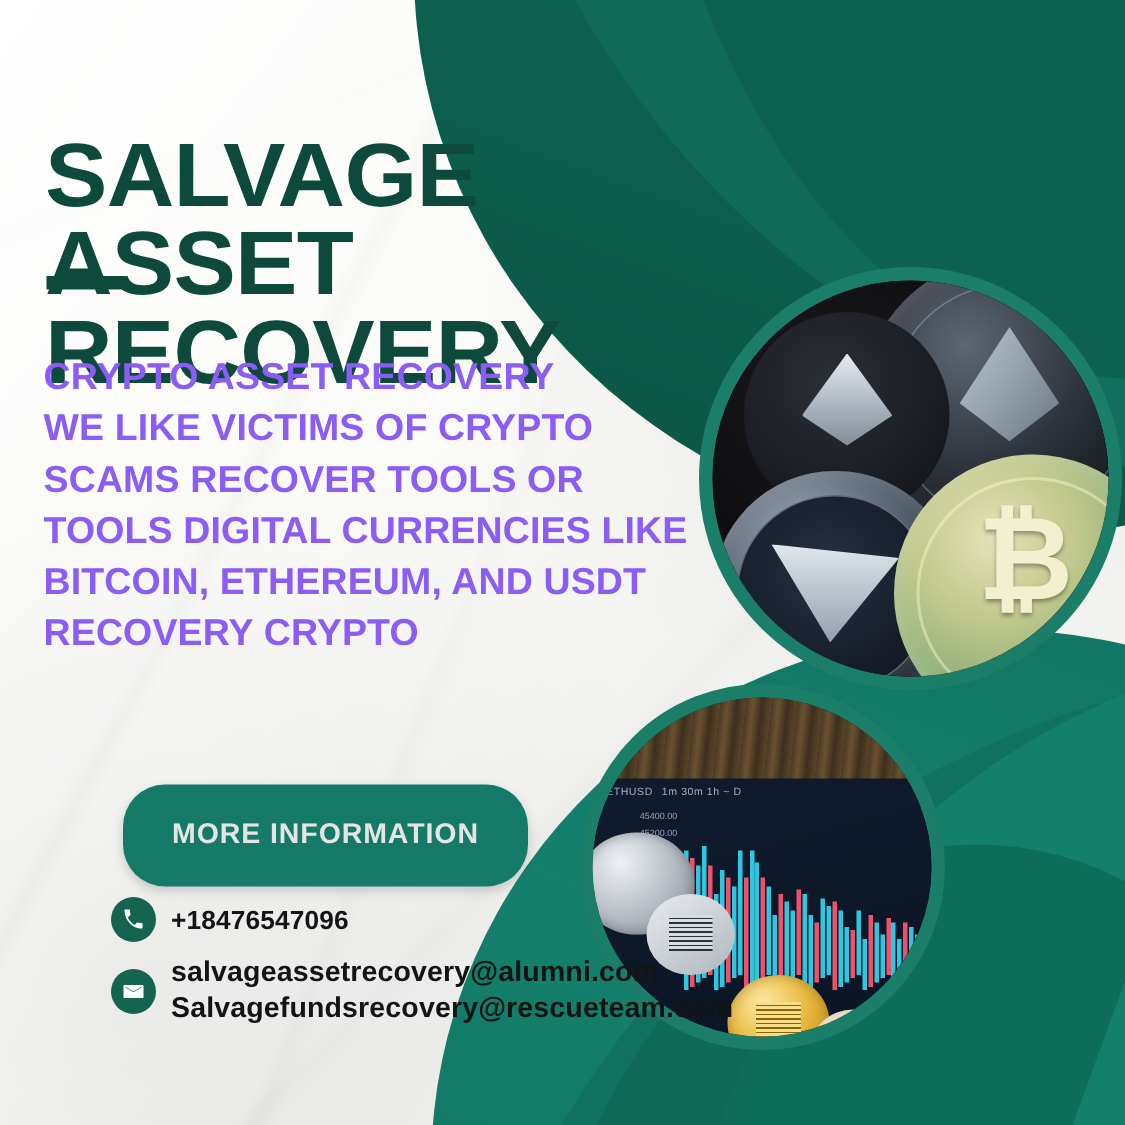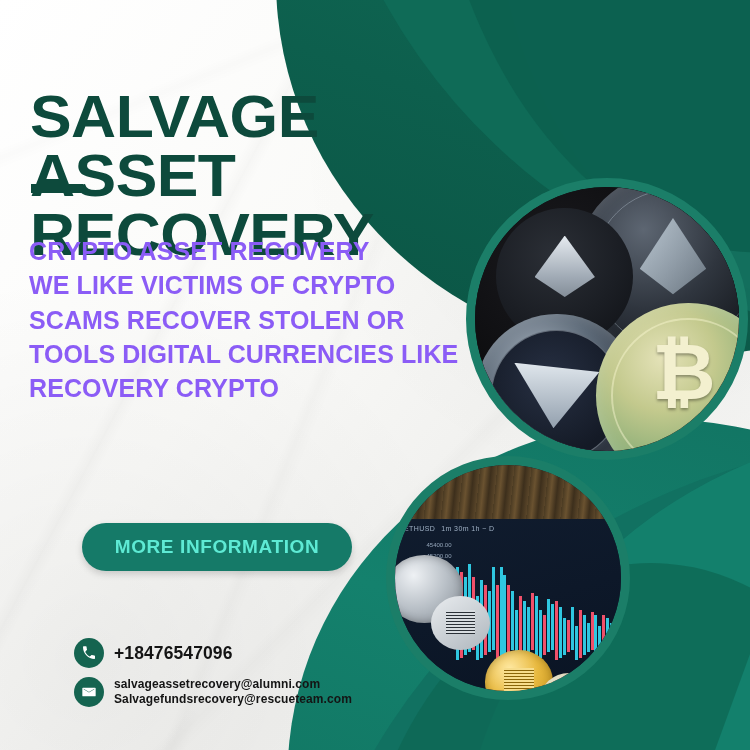--- a/index.html
+++ b/index.html
@@ -350,38 +350,37 @@
     font-size: 25px;
     line-height: 1.37;
     letter-spacing: .1px;
   }
   .body-copy span { display: block; white-space: nowrap; }
 
   .cta-button {
     position: absolute;
     top: 511px; left: 82px;
     width: 270px;
-    height: 48px;
+    height: 68px;
     border: none;
     border-radius: 28px;
     background: #157a68;
-    color: #5eead4;
+    color: #e5e5e5;
     font-family: "Liberation Sans", sans-serif;
     font-weight: bold;
     font-size: 19px;
     letter-spacing: .6px;
     cursor: pointer;
     box-shadow: 0 3px 7px rgba(0,0,0,.17);
   }
 
   .contacts {
     position: absolute;
     top: 586px; left: 74px;
     width: 400px;
-    margin-top: 40px;
   }
   .contact-row {
     display: flex;
     align-items: center;
     margin-bottom: 9px;
   }
   .contact-row.mail { align-items: center; margin-bottom: 0; }
   .c-icon {
     flex: 0 0 auto;
     width: 30px; height: 30px;
@@ -394,21 +393,21 @@
   }
   .c-icon svg { display: block; }
   .c-text {
     color: #141414;
     font-weight: bold;
     font-size: 17.5px;
     letter-spacing: .1px;
     white-space: nowrap;
   }
   .c-text.small {
-    font-size: 12px;
+    font-size: 19px;
     line-height: 1.28;
   }
   .c-text.small span { display: block; }
 </style>
 </head>
 <body>
 
 <div id="poster">
 
   <div class="bg-base"></div>
@@ -508,22 +507,23 @@
 
     <h1 class="headline">
       <span>SALVAGE ASSET</span>
       <span class="l2">RECOVERY</span>
     </h1>
     <div class="accent-bar"></div>
 
     <div class="body-copy" id="body-copy">
         <span>CRYPTO ASSET RECOVERY</span>
         <span>WE LIKE VICTIMS OF CRYPTO</span>
-        <span>SCAMS RECOVER STOLEN OR</span>
+        <span>SCAMS RECOVER TOOLS OR</span>
         <span>TOOLS DIGITAL CURRENCIES LIKE</span>
+        <span>BITCOIN, ETHEREUM, AND USDT</span>
         <span>RECOVERY CRYPTO</span>
       </div>
 
     <button class="cta-button">MORE INFORMATION</button>
 
     <div class="contacts">
 
       <div class="contact-row">
         <span class="c-icon">
           <svg width="16" height="16" viewBox="0 0 24 24" fill="#ffffff">

